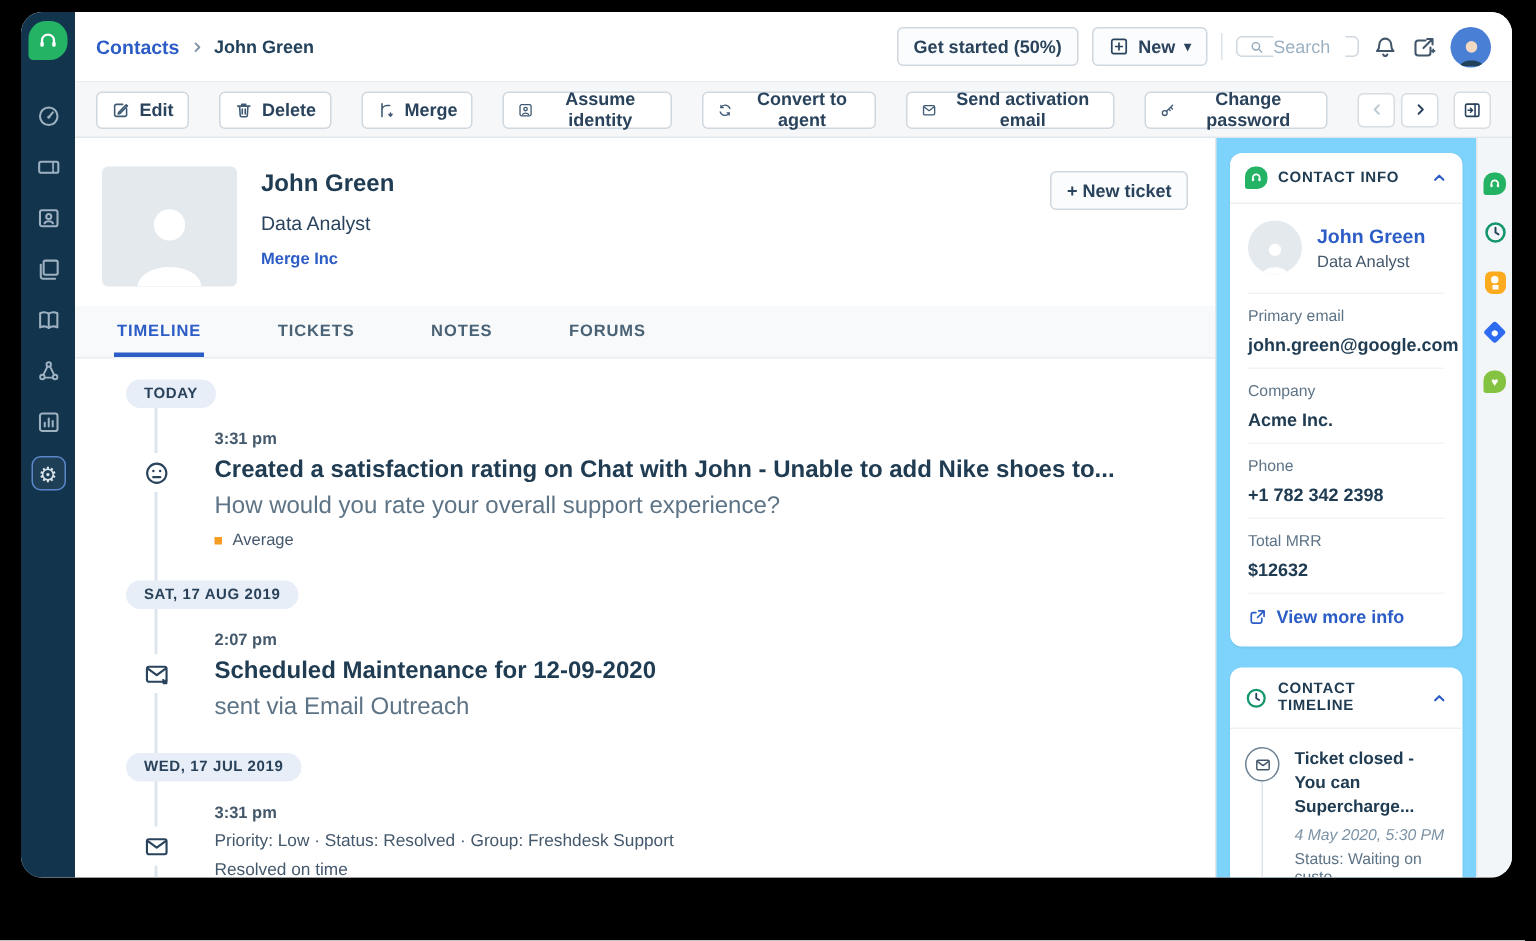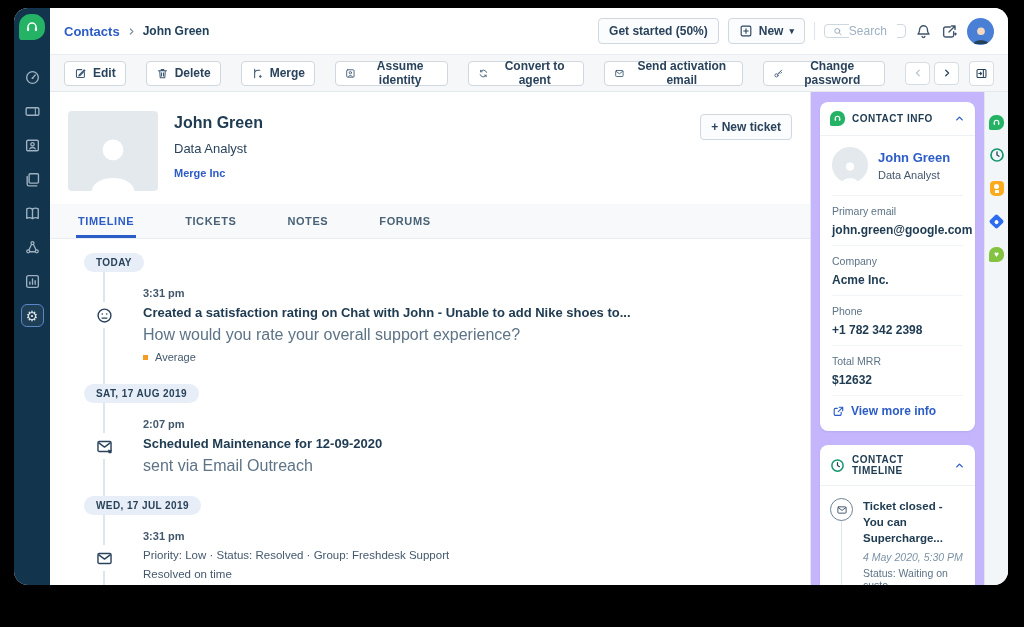--- a/index.html
+++ b/index.html
@@ -67,29 +67,29 @@
   .tab.active { color:#2c5cc5; border-bottom-color:#2c5cc5; }
 
   .timeline { flex:1; position:relative; padding-top:13px; overflow:hidden; }
   .tl-line { position:absolute; left:53px; top:28px; bottom:0; width:2px; background:#dde6ed; }
   .tl-badge { display:inline-block; margin:0 0 13px 34px; background:#e7eef7; color:#29425a; font-size:10px;
               font-weight:700; letter-spacing:.4px; padding:4px 12px; border-radius:10px; position:relative; z-index:1; }
   .tl-entry { position:relative; margin:2px 16px 20px 93px; }
   .tl-icon { position:absolute; left:-51px; top:15px; width:24px; height:26px; background:#fff; z-index:1;
              display:flex; align-items:center; justify-content:center; color:#2a435c; }
   .tl-time { font-size:11px; font-weight:700; color:#44586c; }
-  .tl-title { font-size:13px; font-weight:700; color:#203c52; margin-top:6px; white-space:nowrap; overflow:hidden;
+  .tl-title { font-size:16px; font-weight:700; color:#203c52; margin-top:6px; white-space:nowrap; overflow:hidden;
               text-overflow:ellipsis; cursor:pointer; }
   .tl-sub { font-size:16px; color:#5d7386; margin-top:6px; }
   .tl-rating { display:flex; align-items:center; gap:7px; margin-top:7px; font-size:11px; color:#44586c; }
   .rdot { width:5px; height:5px; background:#f59d23; flex-shrink:0; }
   .tl-meta { font-size:11.5px; color:#44586c; margin-top:7px; }
 
   
-  .rightpanel { width:174px; background:#c4b5fd; border-left:1px solid #e2e7eb; padding:10px 9px; display:flex;
+  .rightpanel { width:174px; background:#7dd3fc; border-left:1px solid #e2e7eb; padding:10px 9px; display:flex;
                 flex-direction:column; gap:14px; overflow:hidden; flex-shrink:0; }
   .card { background:#fff; border-radius:8px; box-shadow:0 1px 2px rgba(18,52,77,.08); flex-shrink:0; }
   .card-h { display:flex; align-items:center; gap:7px; padding:9px 10px; border-bottom:1px solid #eef1f4; }
   .card-title { flex:1; font-size:10px; font-weight:700; letter-spacing:.5px; color:#203c52; }
   .chev { color:#2c5cc5; display:flex; cursor:pointer; }
   .mini-logo { width:15px; height:15px; background:#24b364; border-radius:45% 45% 45% 12%; display:flex;
                align-items:center; justify-content:center; color:#fff; flex-shrink:0; }
   .ci-body { padding:11px 12px 13px; }
   .ci-head { display:flex; align-items:center; gap:10px; padding-bottom:12px; border-bottom:1px solid #f0f3f6; }
   .ci-avatar { width:36px; height:36px; border-radius:50%; background:#e4e9ee; overflow:hidden; display:flex;

